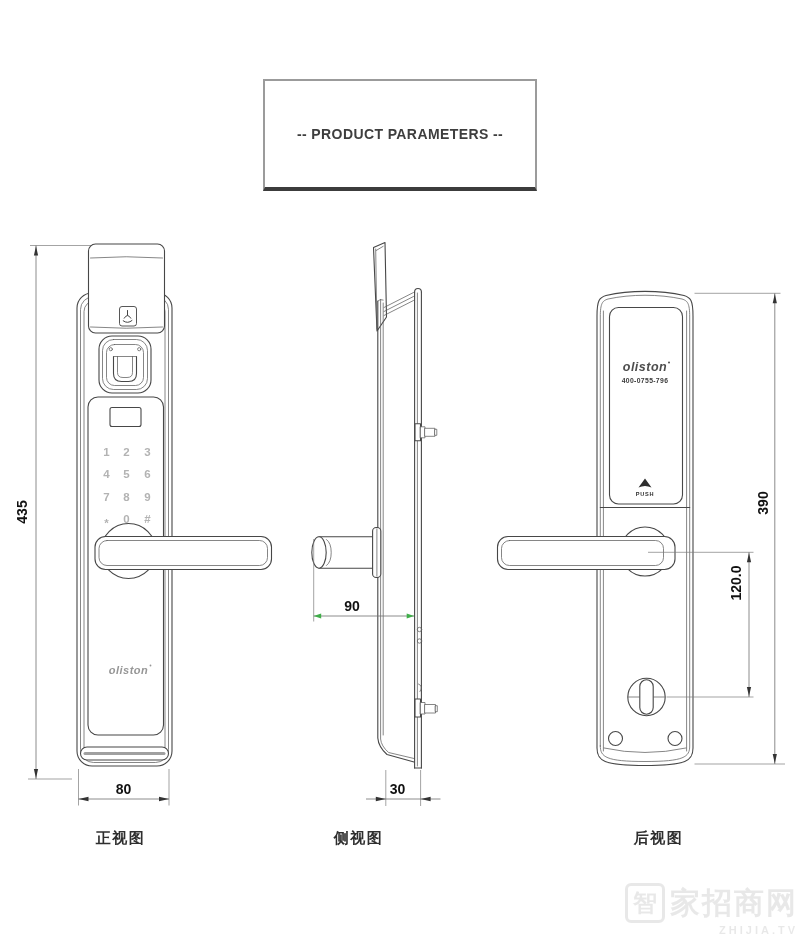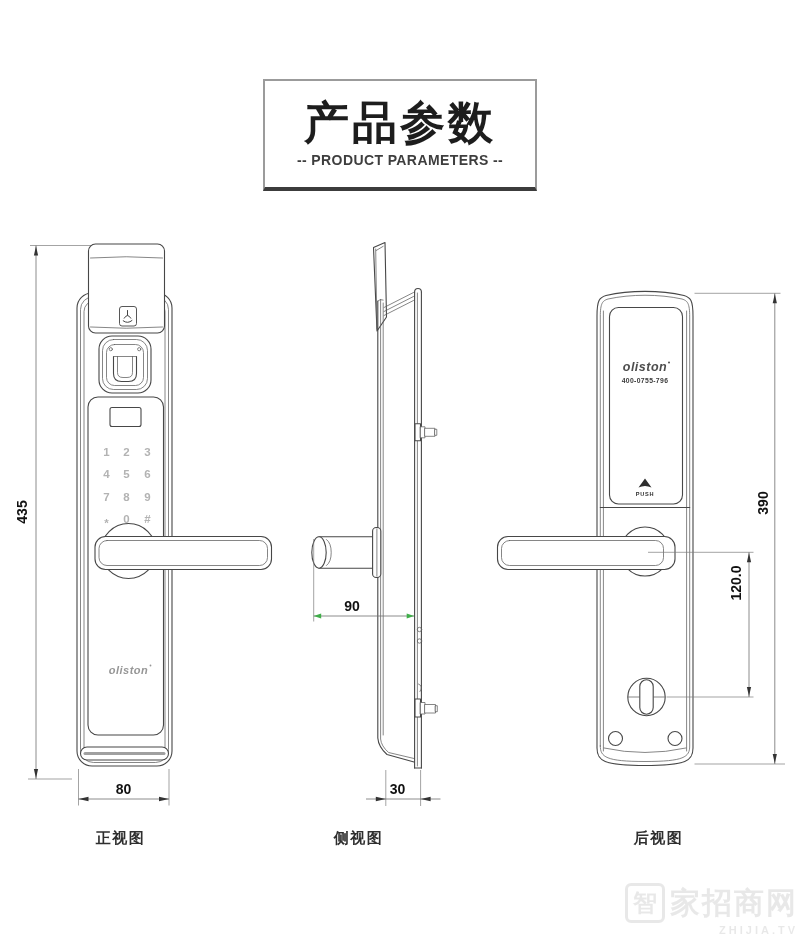--- a/index.html
+++ b/index.html
@@ -32,21 +32,20 @@
            font-size:24px;font-weight:bold;}
   .wm-text{font-size:30px;font-weight:bold;letter-spacing:2px;line-height:1;}
   .wm-sub{font-size:11px;font-weight:bold;letter-spacing:3px;margin-top:1px;}
 </style>
 </head>
 <body>
 
 <div class="stage">
 
   <div class="title-box">
-    <div class="title-zh">产品参数</div>
     <div class="title-en">-- PRODUCT PARAMETERS --</div>
   </div>
 
   <svg width="800" height="940" viewBox="0 0 800 940">
 
     <g>
 
       <g>
         <path class="ext" d="M30,245.5 H92"></path>
         <path class="ext" d="M28,779 H72"></path>

